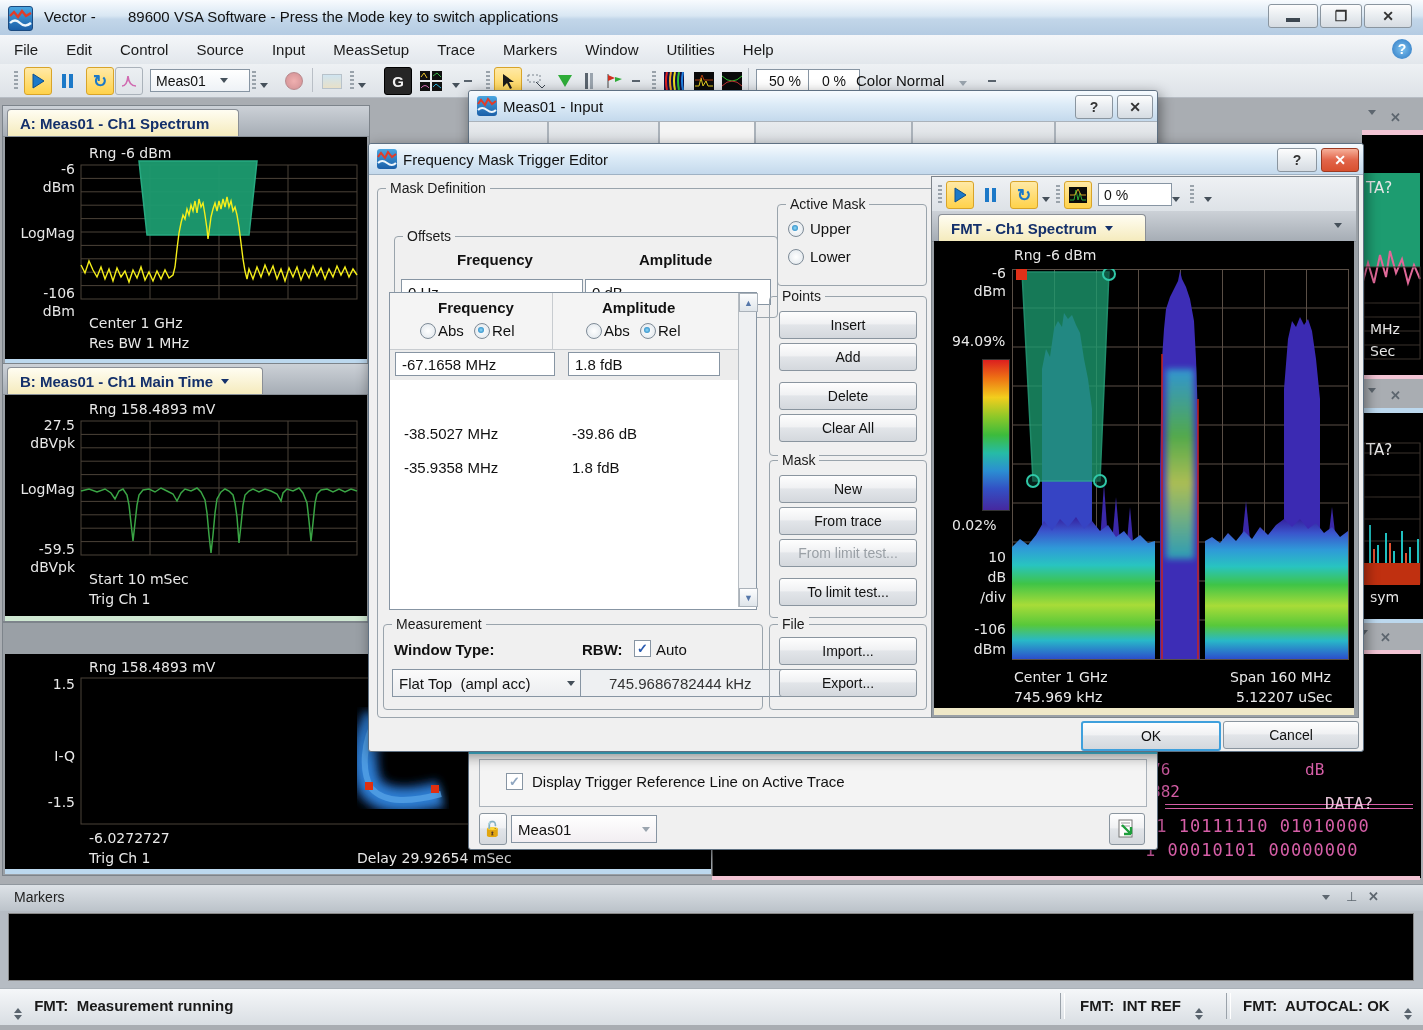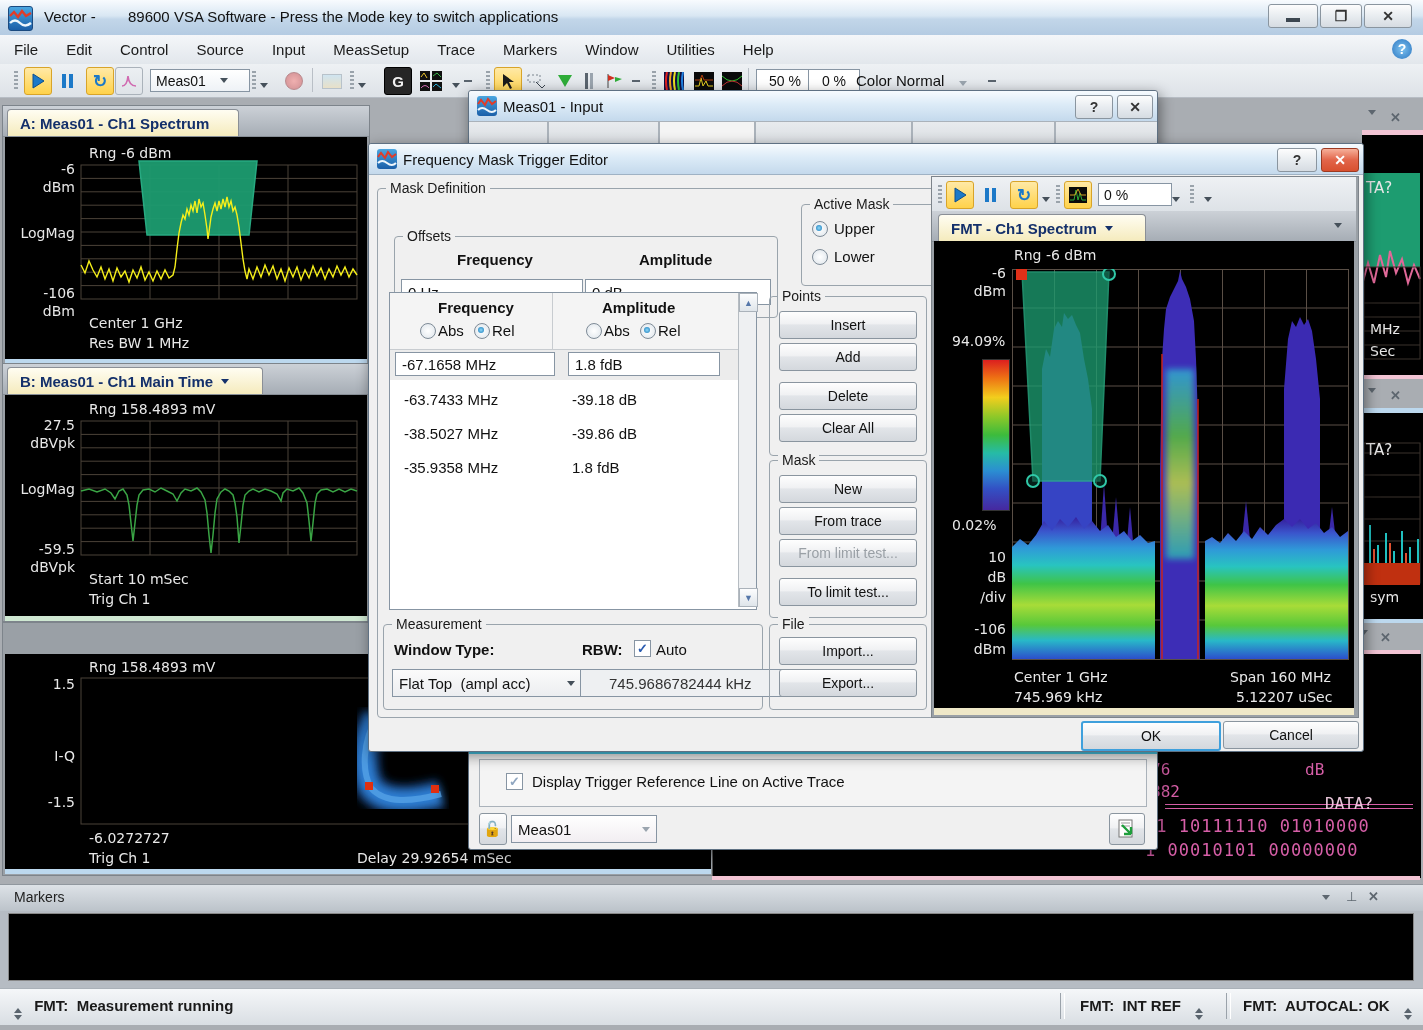--- a/index.html
+++ b/index.html
@@ -506,21 +506,21 @@
       <span class="lbl" style="left:62px;top:14px;font-weight:bold;">Frequency</span>
       <span class="lbl" style="left:244px;top:14px;font-weight:bold;">Amplitude</span>
       <div class="tin" style="left:6px;top:42px;width:168px;height:24px;">
           <span>0 Hz</span>
         </div>
       <div class="tin" style="left:190px;top:42px;width:172px;height:24px;">
           <span>0 dB</span>
         </div>
     </div>
 
-    <div class="grp" style="left:432px;top:60px;width:148px;height:80px;">
+    <div class="grp" style="left:408px;top:60px;width:148px;height:80px;">
       <span class="glabel">Active Mask</span>
       <span class="radio sel" style="position:absolute;left:10px;top:16px;"></span>
       <span class="lbl" style="left:32px;top:15px;">Upper</span>
       <span class="radio" style="position:absolute;left:10px;top:44px;"></span>
       <span class="lbl" style="left:32px;top:43px;">Lower</span>
     </div>
 
     <div class="abs" style="left:20px;top:148px;width:366px;height:316px;border:1px solid #8795a3;background:#fff;">
       <div class="abs" style="left:0;top:0;width:348px;height:56px;background:#f4f4f4;border-bottom:1px solid #c8ccd0;">
         <div class="abs" style="left:162px;top:0;width:1px;height:56px;background:#c8ccd0;"></div>
@@ -536,24 +536,20 @@
         <span class="lbl" style="left:268px;top:29px;">Rel</span>
       </div>
 
       <div class="abs" style="left:0;top:57px;width:348px;height:30px;background:#ececec;">
         <div class="tin" style="left:5px;top:2px;width:146px;height:22px;">
             <span>-67.1658 MHz</span>
           </div>
         <div class="tin" style="left:178px;top:2px;width:138px;height:22px;">
             <span>1.8 fdB</span>
           </div>
-      </div>
-      <div class="abs" style="left:0;top:92px;width:348px;height:30px;font-size:15px;color:#111;">
-        <span class="abs" style="left:14px;top:6px;">-63.7433 MHz</span>
-        <span class="abs" style="left:182px;top:6px;">-39.18 dB</span>
       </div>
       <div class="abs" style="left:0;top:126px;width:348px;height:30px;font-size:15px;color:#111;">
         <span class="abs" style="left:14px;top:6px;">-38.5027 MHz</span>
         <span class="abs" style="left:182px;top:6px;">-39.86 dB</span>
       </div>
       <div class="abs" style="left:0;top:160px;width:348px;height:30px;font-size:15px;color:#111;">
         <span class="abs" style="left:14px;top:6px;">-35.9358 MHz</span>
         <span class="abs" style="left:182px;top:6px;">1.8 fdB</span>
       </div>
       <div class="scroll" style="left:348px;top:0;width:17px;height:314px;">

